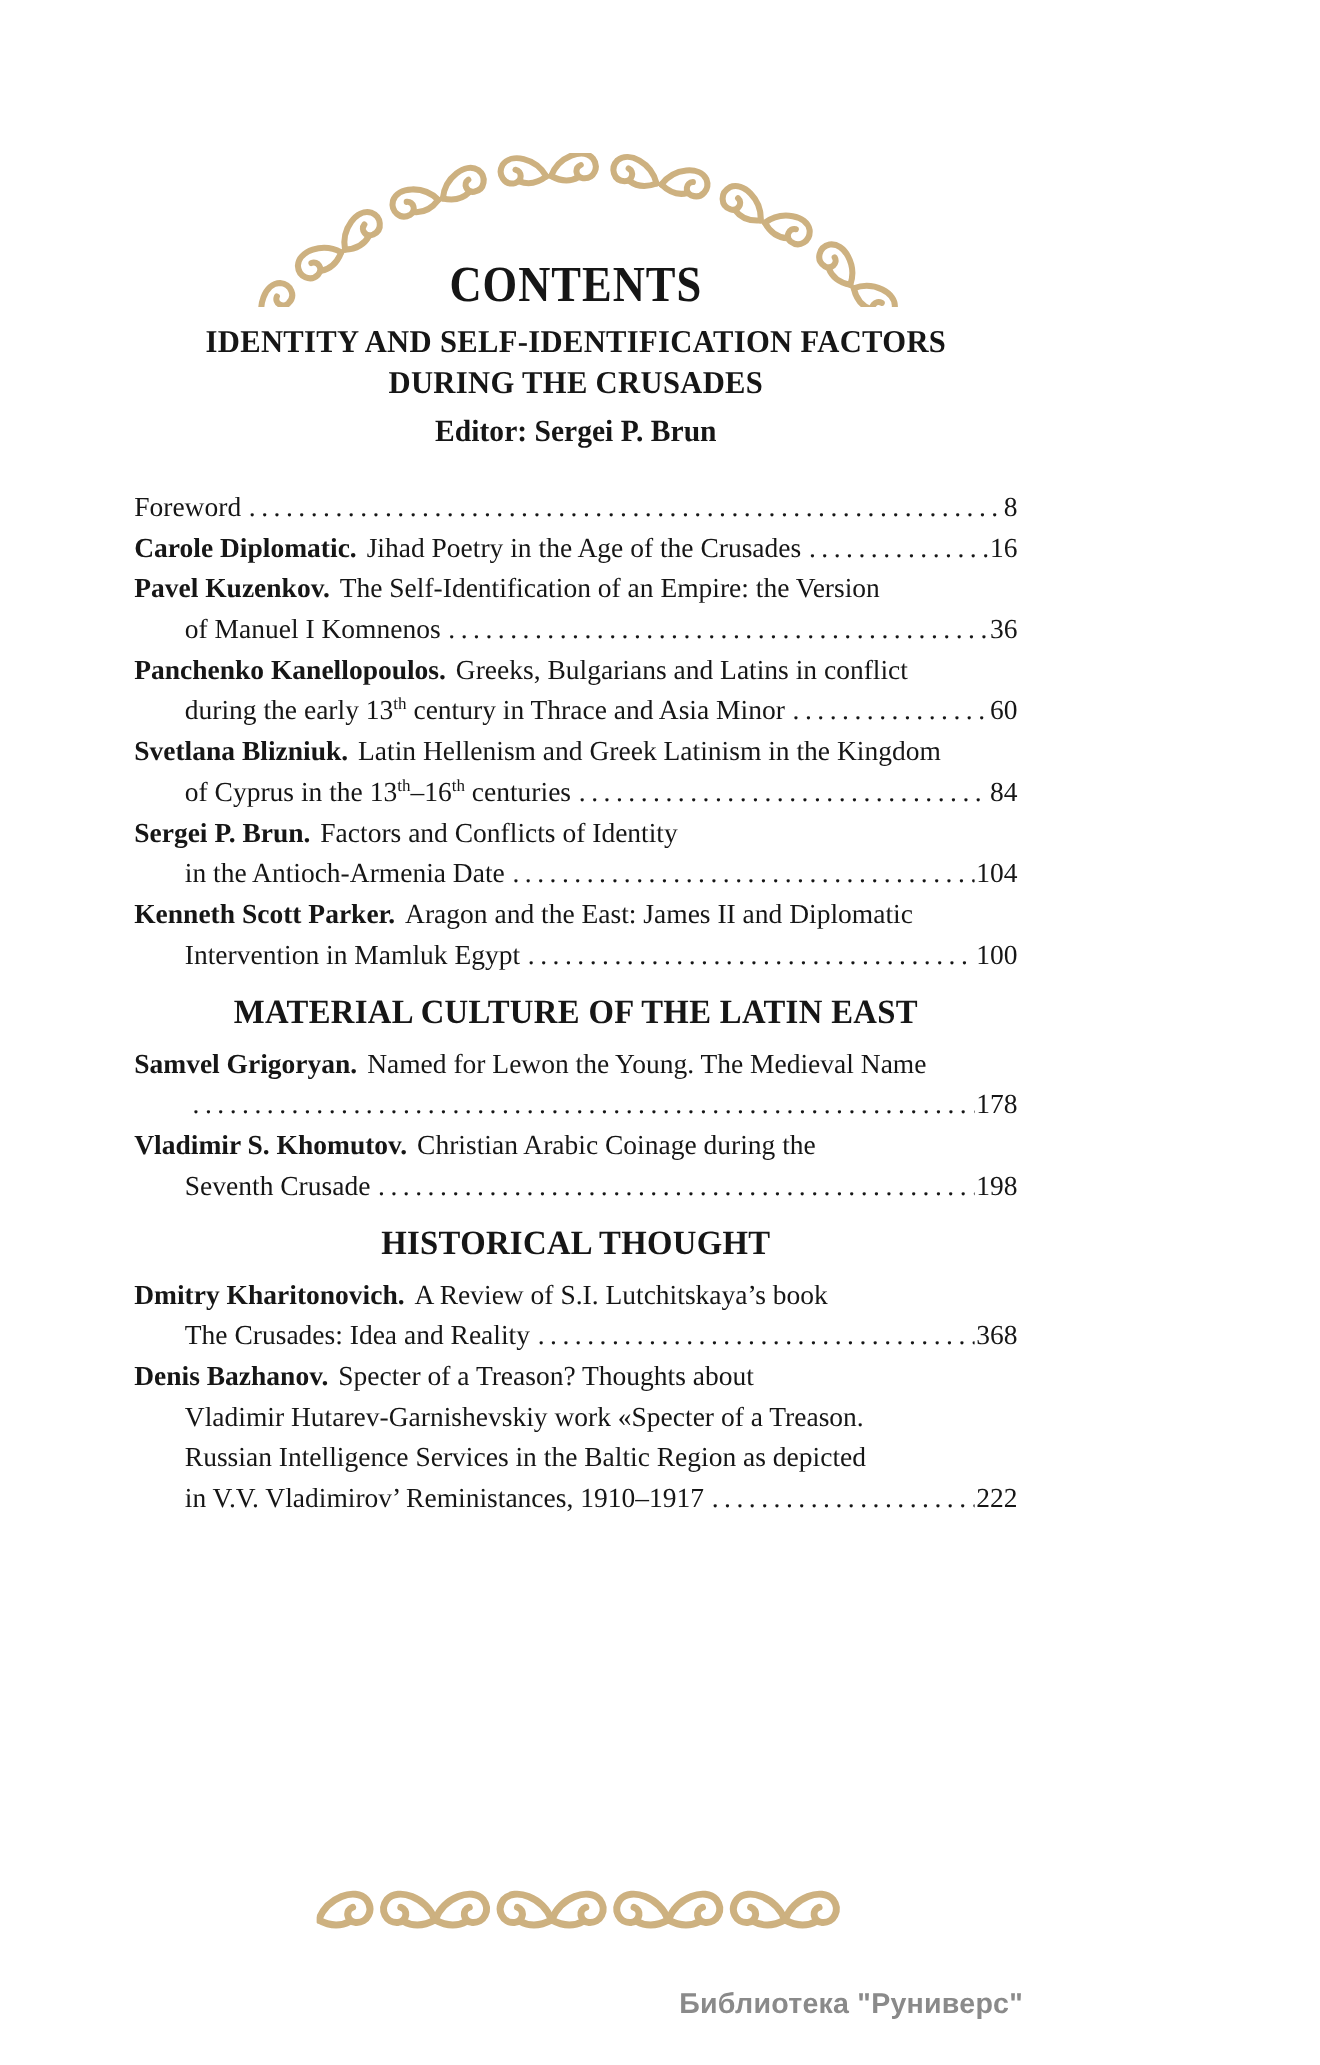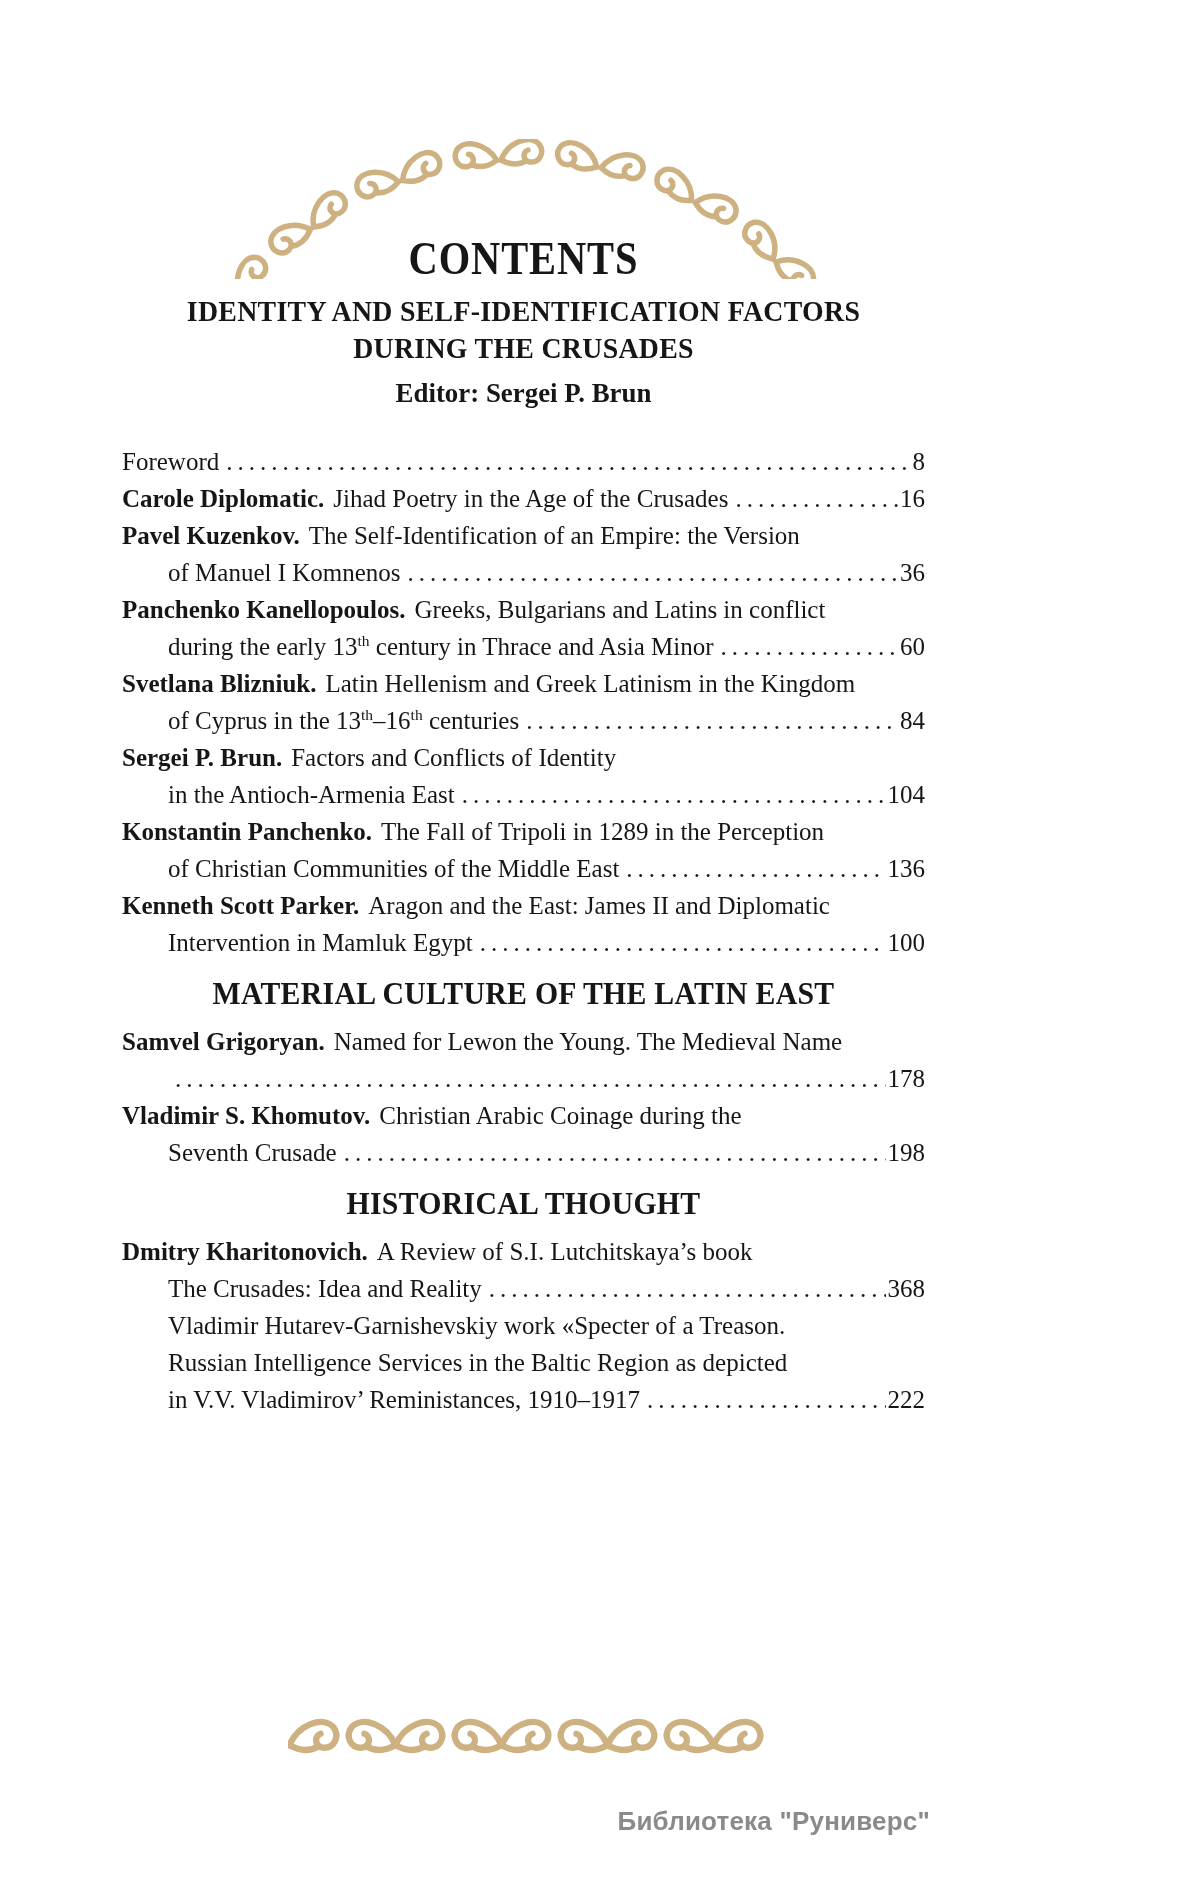--- a/index.html
+++ b/index.html
@@ -151,37 +151,26 @@
           <span class="pageno">84</span>
         </div>
       </div>
 
       <div class="entry">
         <div class="line">
           <span class="author">Sergei P. Brun.</span>
           <span>Factors and Conflicts of Identity</span>
         </div>
         <div class="line cont">
-          <span>in the Antioch-Armenia East</span>
+          <span>in the Antioch-Armenia Date</span>
           <span class="dots"></span>
           <span class="pageno">104</span>
         </div>
       </div>
 
-      <div class="entry">
-        <div class="line">
-          <span class="author">Konstantin Panchenko.</span>
-          <span>The Fall of Tripoli in 1289 in the Perception</span>
-        </div>
-        <div class="line cont">
-          <span>of Christian Communities of the Middle East</span>
-          <span class="dots"></span>
-          <span class="pageno">136</span>
-        </div>
-      </div>
 
       <div class="entry">
         <div class="line">
           <span class="author">Kenneth Scott Parker.</span>
           <span>Aragon and the East: James II and Diplomatic</span>
         </div>
         <div class="line cont">
           <span>Intervention in Mamluk Egypt</span>
           <span class="dots"></span>
           <span class="pageno">100</span>
@@ -221,20 +210,24 @@
           <span>A Review of S.I. Lutchitskaya’s book</span>
         </div>
         <div class="line cont">
           <span>The Crusades: Idea and Reality</span>
           <span class="dots"></span>
           <span class="pageno">368</span>
         </div>
       </div>
 
       <div class="entry">
+        <div class="line">
+          <span class="author">Denis Bazhanov.</span>
+          <span>Specter of a Treason? Thoughts about</span>
+        </div>
         <div class="line cont">
           <span>Vladimir Hutarev-Garnishevskiy work «Specter of a Treason.</span>
         </div>
         <div class="line cont">
           <span>Russian Intelligence Services in the Baltic Region as depicted</span>
         </div>
         <div class="line cont">
           <span>in V.V. Vladimirov’ Reministances, 1910–1917</span>
           <span class="dots"></span>
           <span class="pageno">222</span>

